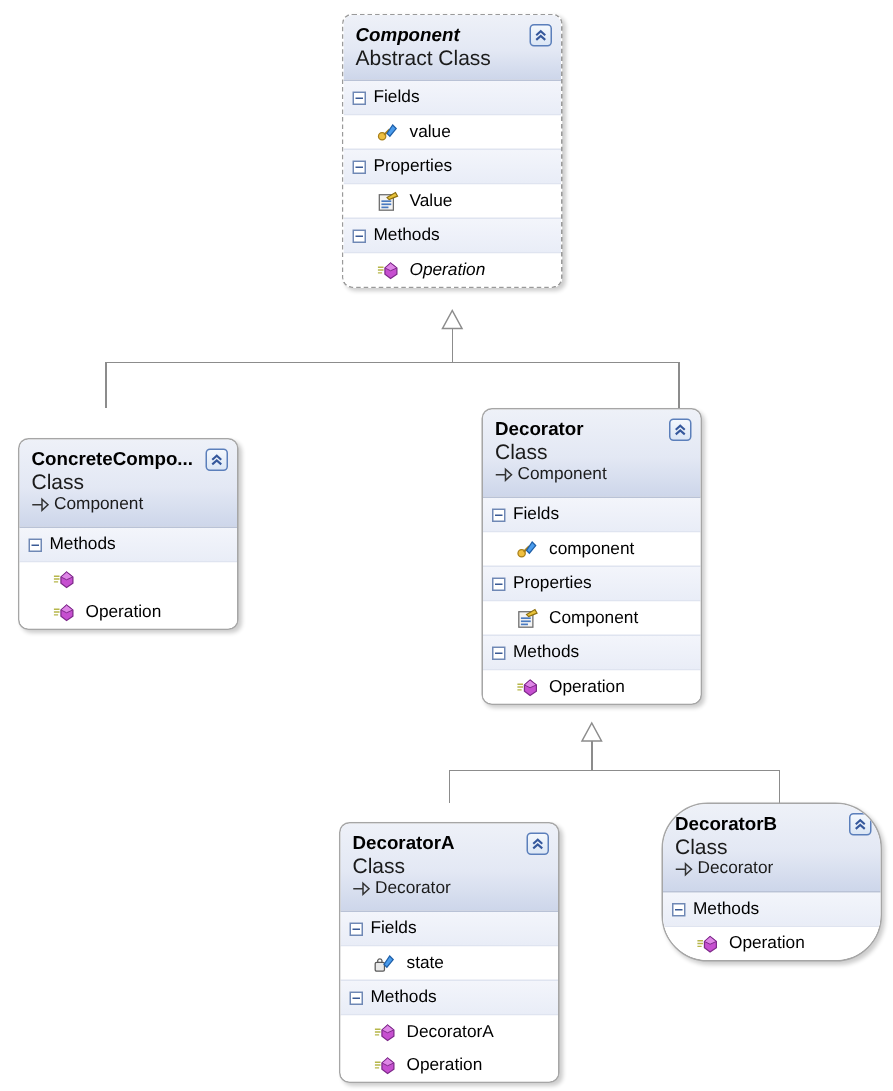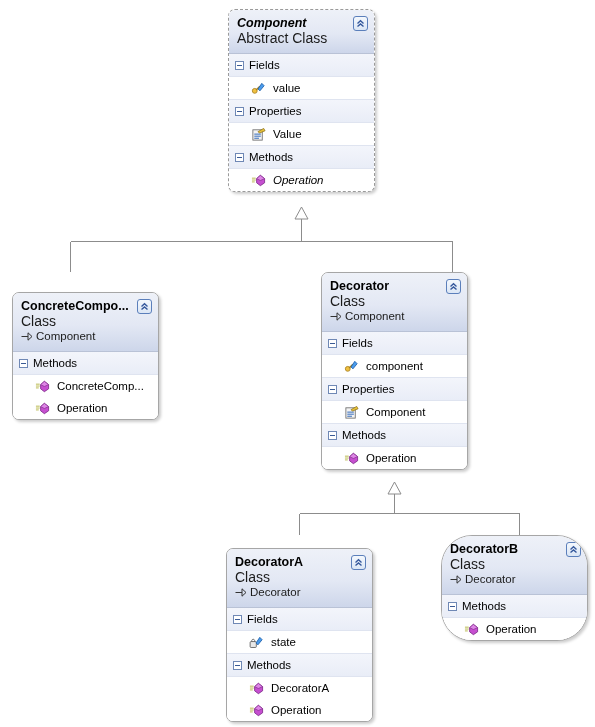--- a/index.html
+++ b/index.html
@@ -246,21 +246,20 @@
       <div class="section-row">
         <span class="expander"></span>
         <span class="sec-label">Methods</span>
       </div>
       <div class="member-row">
         <svg class="icon" width="15" height="15" viewBox="0 0 16 16">
           <path d="M1 5.5 H5 M1 7.5 H5 M1 9.5 H4" stroke="#b6b64a" stroke-width="1"></path>
           <path d="M10 2.5 L14.5 6 L14.5 10.5 L10 13.5 L6 10.5 L6 6 Z" fill="#c64fd0" stroke="#7e2a8a" stroke-width="0.9"></path>
           <path d="M10 2.5 L14.5 6 L10 8 L6 6 Z" fill="#de86e6" stroke="#7e2a8a" stroke-width="0.7"></path>
         </svg>
-        <span class="m-label">ConcreteComp...</span>
       </div>
       <div class="member-row">
         <svg class="icon" width="15" height="15" viewBox="0 0 16 16">
           <path d="M1 5.5 H5 M1 7.5 H5 M1 9.5 H4" stroke="#b6b64a" stroke-width="1"></path>
           <path d="M10 2.5 L14.5 6 L14.5 10.5 L10 13.5 L6 10.5 L6 6 Z" fill="#c64fd0" stroke="#7e2a8a" stroke-width="0.9"></path>
           <path d="M10 2.5 L14.5 6 L10 8 L6 6 Z" fill="#de86e6" stroke="#7e2a8a" stroke-width="0.7"></path>
         </svg>
         <span class="m-label">Operation</span>
       </div>
     </div>

